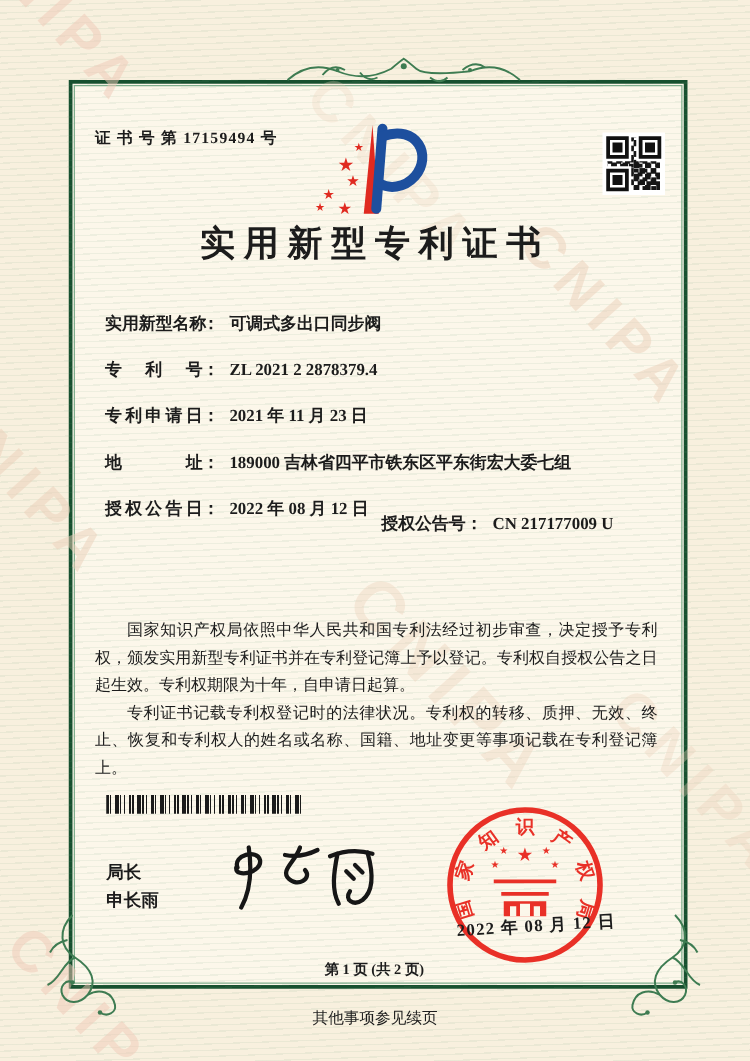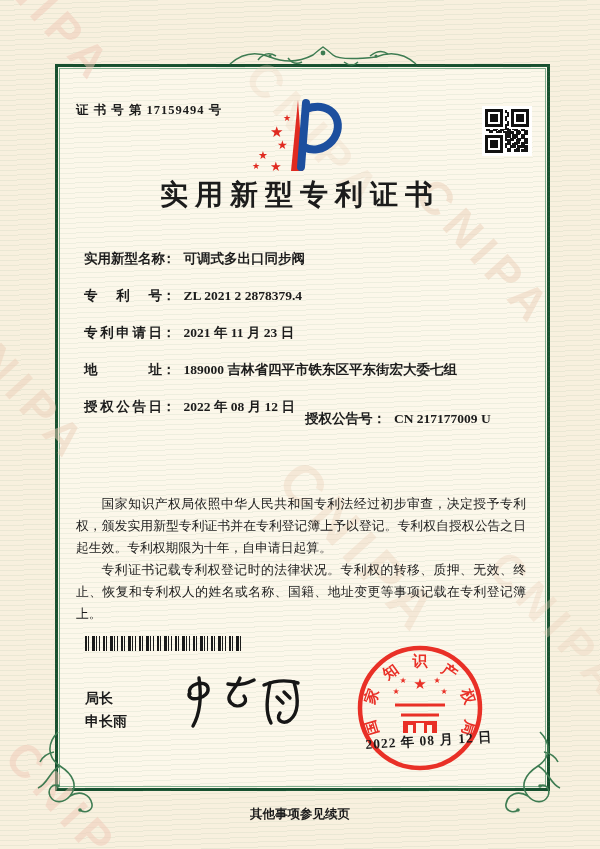--- a/index.html
+++ b/index.html
@@ -54,21 +54,21 @@
   }
   .director{left:85px;top:687px;font-size:14px;font-weight:600;line-height:23px;}
   .sig{left:176px;top:672px;}
   .seal{left:345px;top:633px;z-index:6;opacity:.95;}
   .seal-date{
     left:358px;top:732px;width:142px;text-align:center;z-index:7;
     font-size:13.5px;font-weight:600;letter-spacing:1px;
     transform:rotate(-3.5deg);
   }
   .page-no{left:55px;top:768px;width:489px;text-align:center;font-size:11.5px;font-weight:600;}
-  .note{left:0;top:806px;width:100%;text-align:center;font-size:12.5px;font-weight:700;}
+  .note{left:0;top:806px;width:100%;text-align:center;font-size:12.5px;font-weight:400;}
   
   .qr{position:absolute;left:482px;top:106px;width:50px;height:50px;background:#fff;z-index:5;}
   .qr-noise{
     position:absolute;inset:4px;
     background:
       repeating-conic-gradient(#151515 0% 25%, transparent 0% 50%) 0 0 / 7px 7px,
       repeating-conic-gradient(transparent 0% 25%, #151515 0% 50%) 3px 2px / 9px 9px;
   }
   .finder{position:absolute;width:12px;height:12px;border:3px solid #111;background:#fff;box-shadow:0 0 0 2px #fff;}
   .finder::after{content:"";position:absolute;inset:2px;background:#111;}
@@ -220,15 +220,16 @@
         <path d="M56,82 L94,82" fill="none"></path>
         <rect x="58" y="88" width="34" height="12" stroke="none"></rect>
         <rect x="63" y="92" width="5" height="8" fill="#fcf7ea" stroke="none"></rect>
         <rect x="71" y="90" width="8" height="10" fill="#fcf7ea" stroke="none"></rect>
         <rect x="82" y="92" width="5" height="8" fill="#fcf7ea" stroke="none"></rect>
       </g>
     </g>
   </svg>
   <div class="content seal-date">2022 年 08 月 12 日</div>
 
+  <div class="content page-no">第 1 页 (共 2 页)</div>
   <div class="content note">其他事项参见续页</div>
 
 </div>
 
 </body></html>

